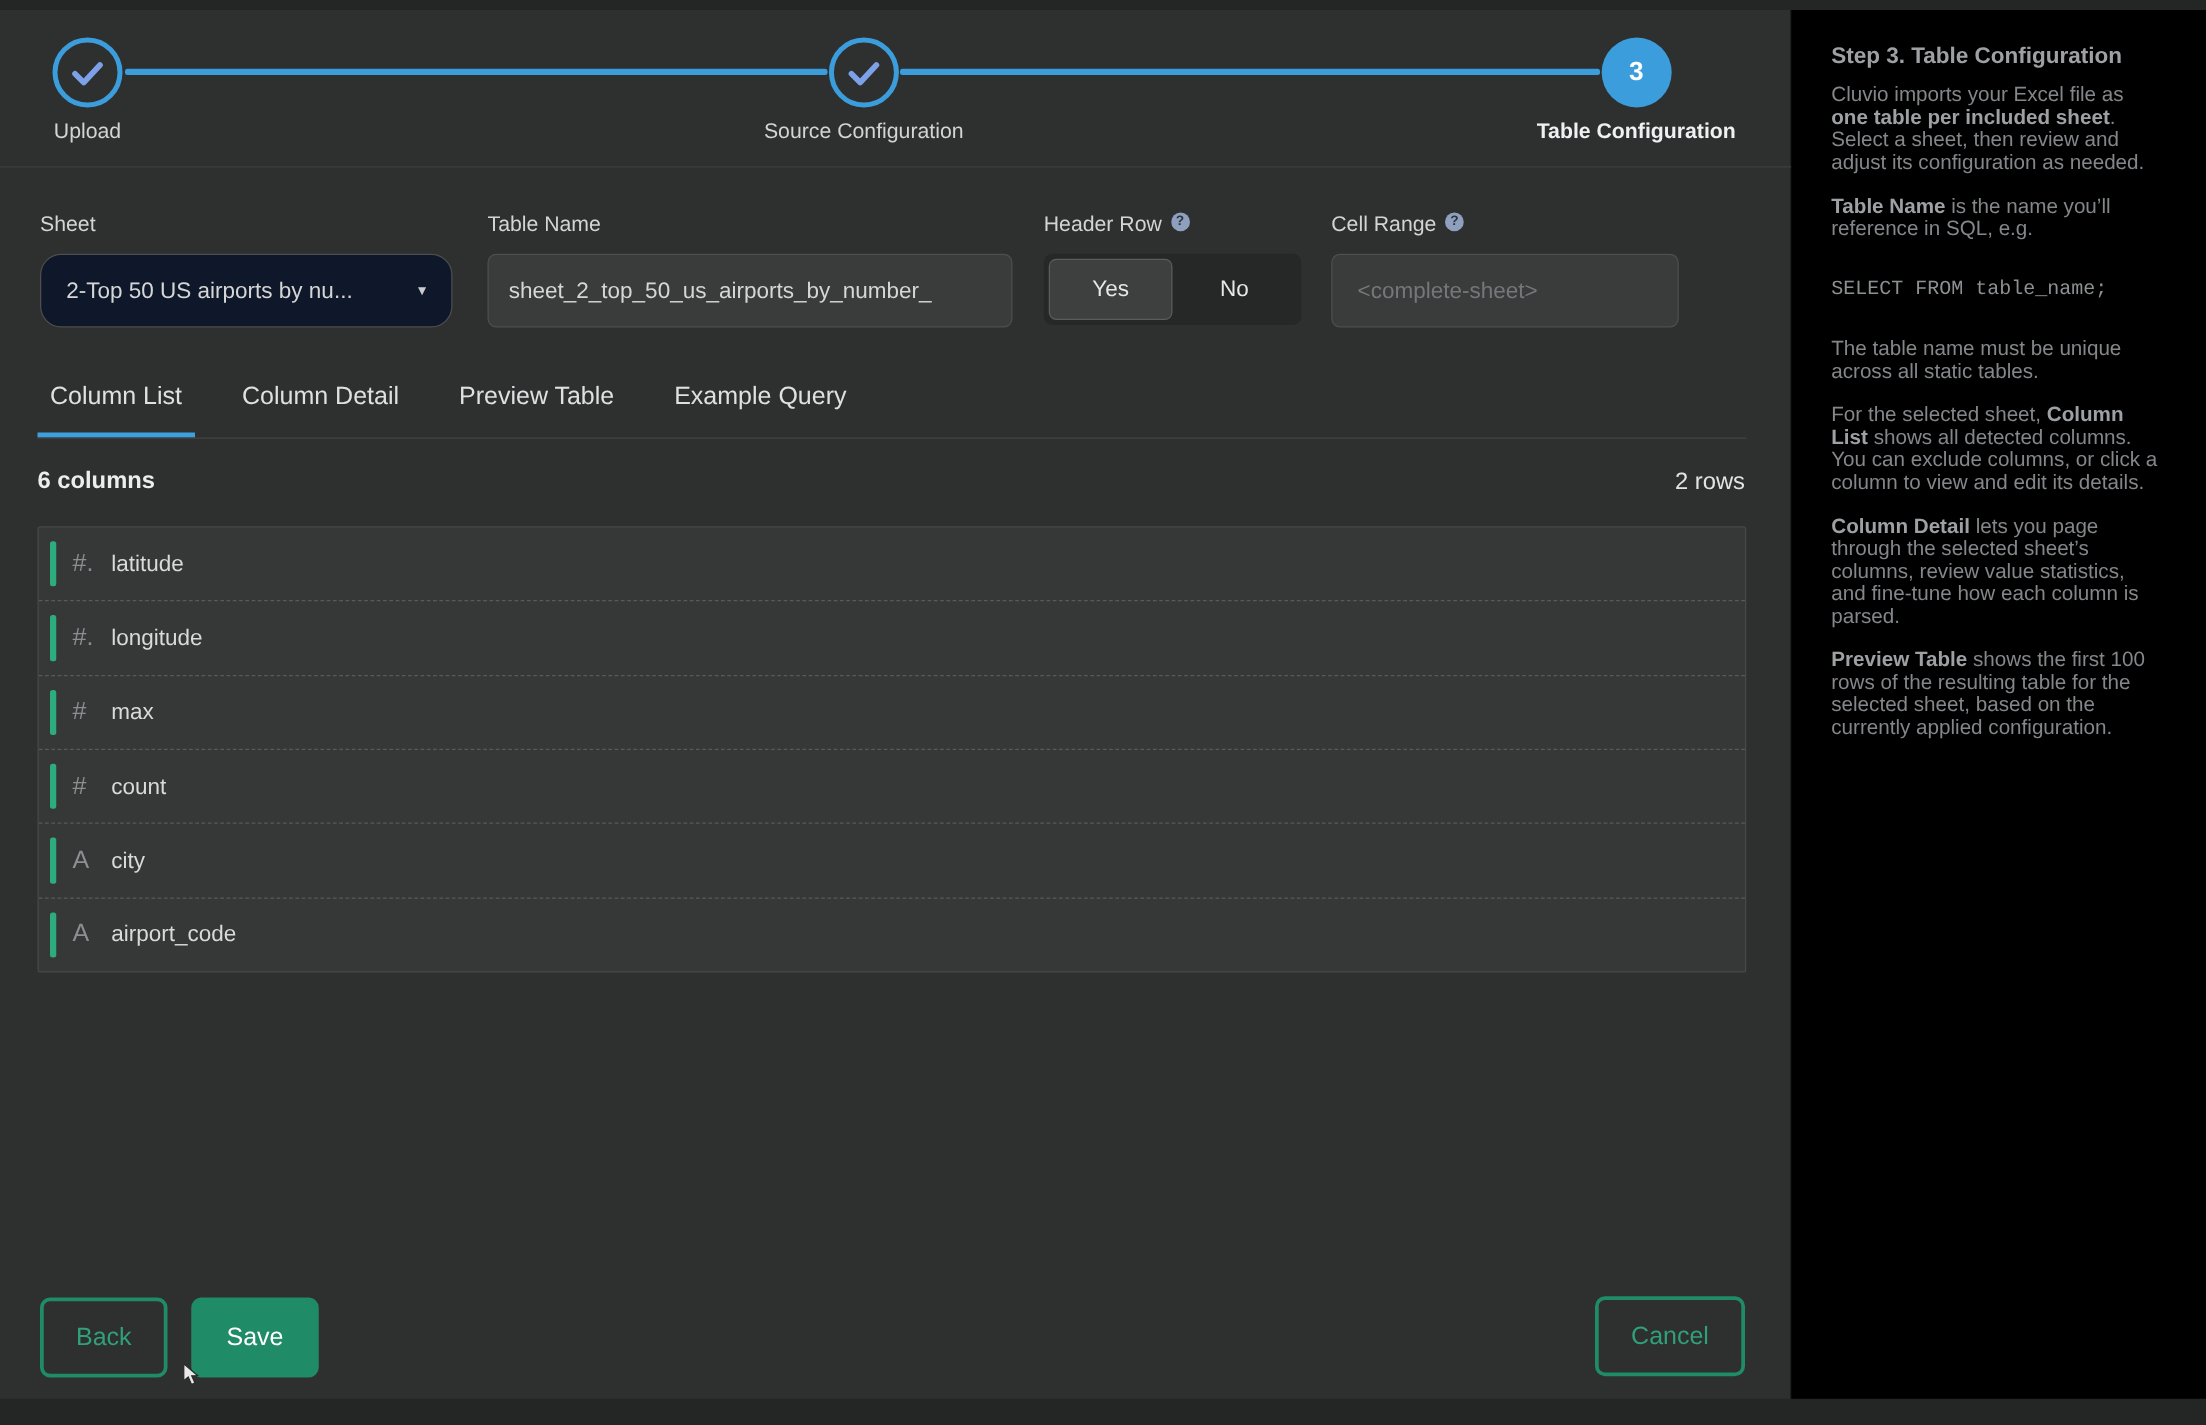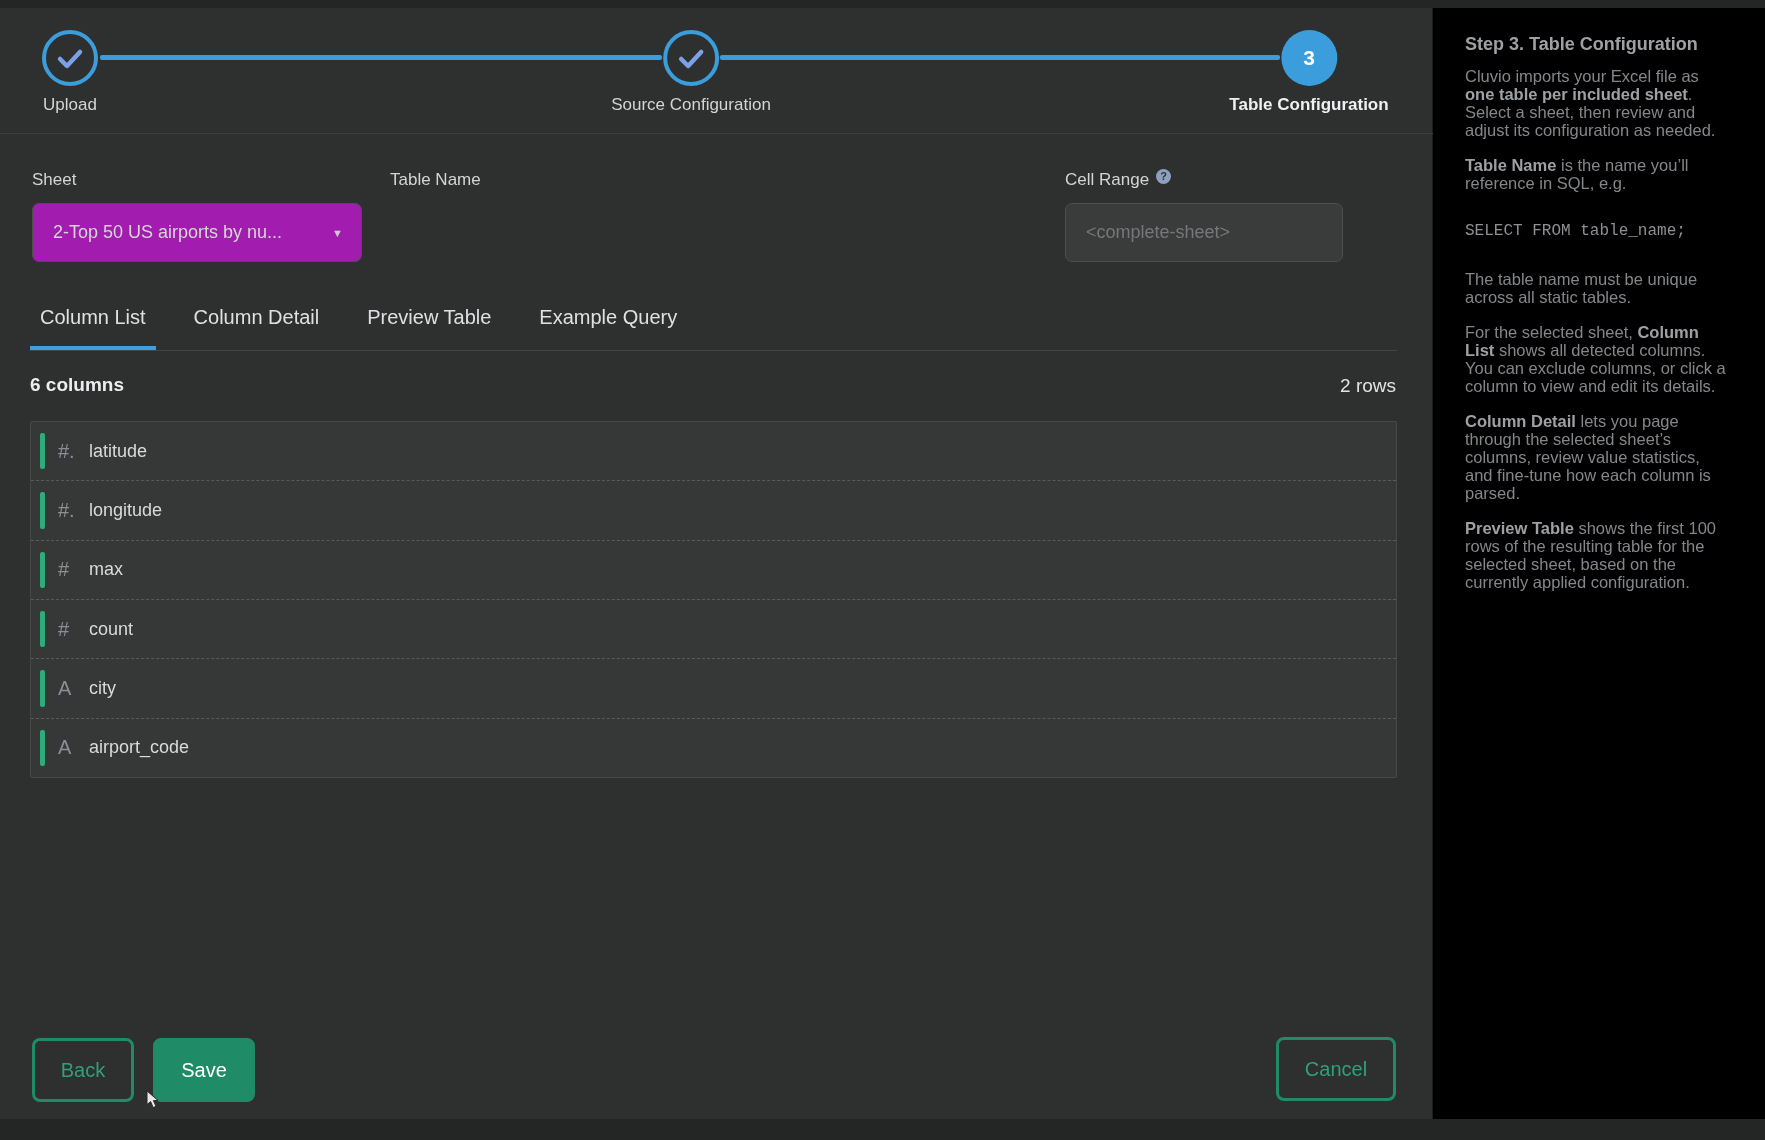--- a/index.html
+++ b/index.html
@@ -25,21 +25,21 @@
   .top-divider{position:absolute;left:0;top:133px;width:1433px;height:1px;background:#3d3e3e}
 
   
   .field{position:absolute;top:170px}
   #field-sheet{left:32px}
   #field-tablename{left:390px}
   #field-headerrow{left:835px}
   #field-cellrange{left:1065px}
   .f-label{font-size:17px;color:#d3d4d5;margin-bottom:13px;height:20px}
   .help-dot{display:inline-block;width:15px;height:15px;border-radius:50%;background:#8ea0bd;color:#2c3340;font-size:11px;font-weight:bold;line-height:15px;text-align:center;margin-left:7px;position:relative;top:-5px;cursor:pointer}
-  .select{width:330px;height:59px;background:#a21caf;border:1px solid #4d4e4e;border-radius:7px;display:flex;align-items:center;padding:0 18px 0 20px;font-size:18px;color:#d5d6d6;cursor:pointer}
+  .select{width:330px;height:59px;background:#0f172a;border:1px solid #4d4e4e;border-radius:17px;display:flex;align-items:center;padding:0 18px 0 20px;font-size:18px;color:#d5d6d6;cursor:pointer}
   .select-value{flex:1;white-space:nowrap;overflow:hidden}
   .caret{font-size:11px;color:#cbcccd;margin-left:10px}
   .text-input{height:59px;background:#3a3b3b;border:1px solid #4d4e4e;border-radius:7px;padding:0 16px;font-size:18px;color:#d5d6d6;font-family:inherit;outline:none}
   #tablename{width:420px}
   #cellrange{width:278px;padding:0 20px}
   #cellrange::placeholder{color:#75787a}
   .toggle{width:206px;height:57px;margin-top:2px;background:#262727;border-radius:7px;display:flex;padding:4px}
   .toggle-opt{flex:1;display:flex;align-items:center;justify-content:center;font-size:18px;color:#e6e7e8;border-radius:6px;border:1px solid transparent;cursor:pointer}
   .toggle-opt.selected{background:#3e3f3f;border-color:#5b5c5c}
 
@@ -116,22 +116,32 @@
     <div class="field" id="field-sheet">
       <div class="f-label">Sheet</div>
       <div class="select">
         <span class="select-value">2-Top 50 US airports by nu...</span>
         <span class="caret">▼</span>
       </div>
     </div>
 
     <div class="field" id="field-tablename">
       <div class="f-label">Table Name</div>
-    </div>
-
+      <input class="text-input" id="tablename" type="text" value="sheet_2_top_50_us_airports_by_number_" style="">
+    </div>
+
+    <div class="field" id="field-headerrow">
+      <div class="f-label">
+        <span>Header Row</span><span class="help-dot">?</span>
+      </div>
+      <div class="toggle">
+        <div class="toggle-opt selected">Yes</div>
+        <div class="toggle-opt">No</div>
+      </div>
+    </div>
 
     <div class="field" id="field-cellrange">
       <div class="f-label">
         <span>Cell Range</span><span class="help-dot">?</span>
       </div>
       <input class="text-input" id="cellrange" type="text" placeholder="&lt;complete-sheet&gt;" style="">
     </div>
 
     <div class="tabs">
         <div class="tab active"><span class="tab-label">Column List</span></div>

